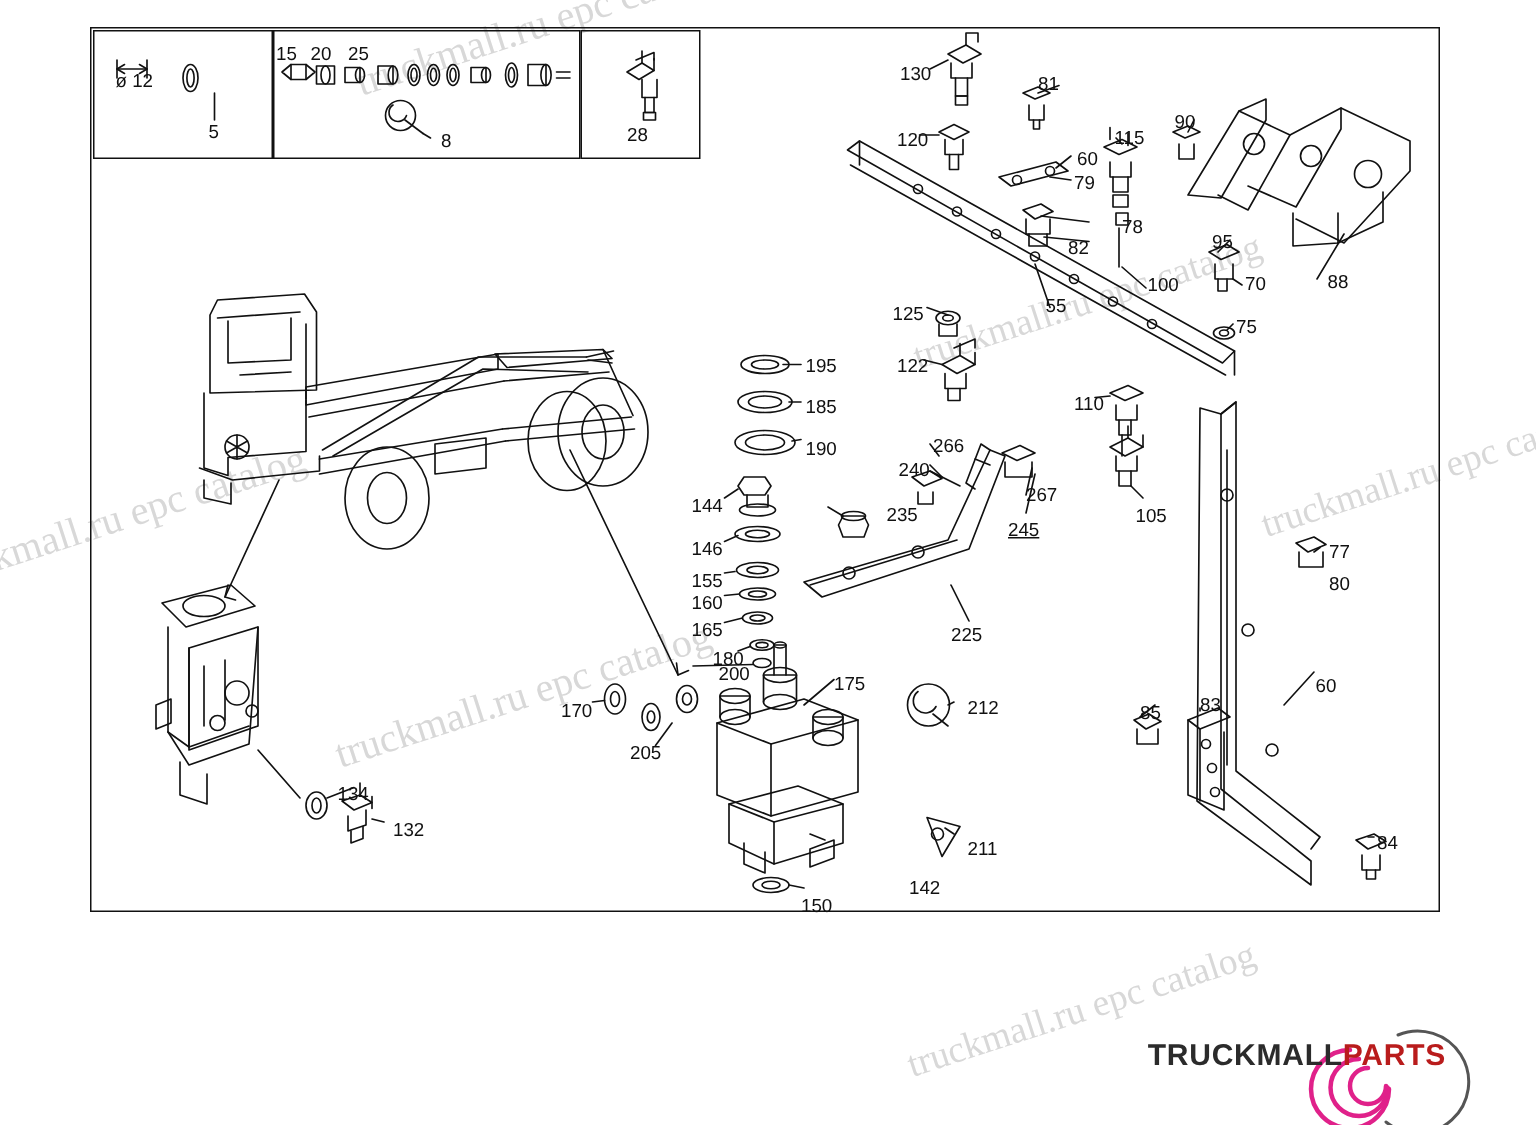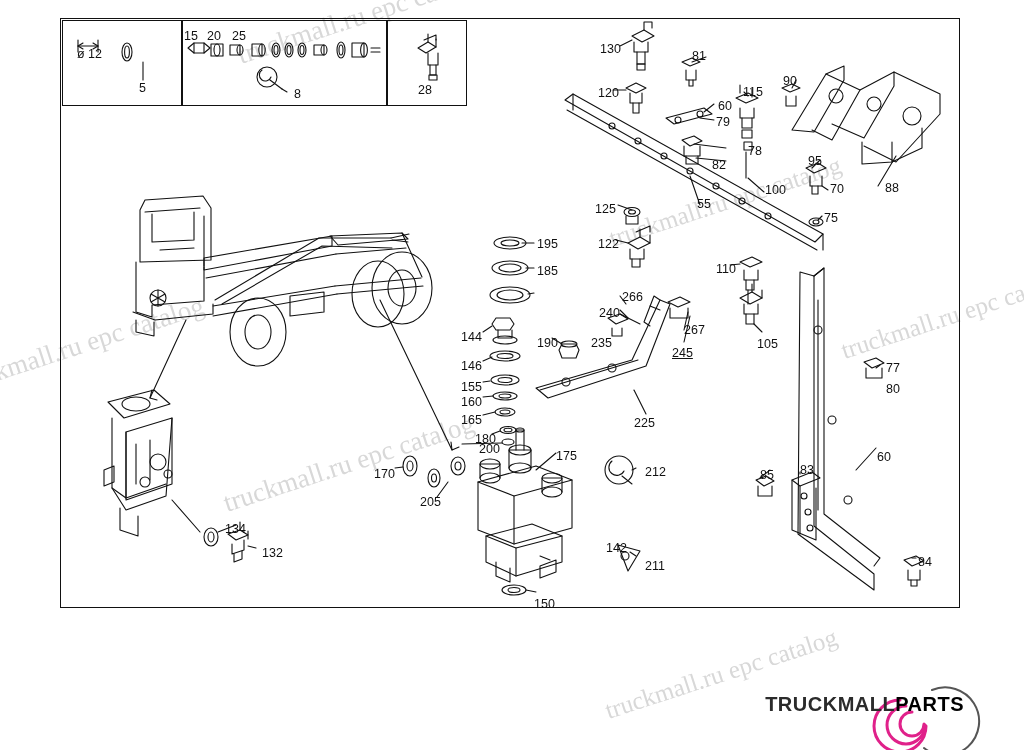--- a/index.html
+++ b/index.html
@@ -41,21 +41,21 @@
   svg.overlay {
     position:absolute; left:0; top:0; width:1024px; height:750px;
     pointer-events:none;
   }
   #brand-text {
     position:absolute; right:60px; bottom:34px;
     font-family:"Liberation Sans", sans-serif;
     font-size:20px; font-weight:bold; letter-spacing:.5px;
     color:#2b2b2b; white-space:nowrap;
   }
-  #brand-text .pink { color:#000000;margin-top:16px; }
+  #brand-text .pink { color:#b91c1c;margin-top:16px; }
 </style>
 </head>
 <body>
 
 <div id="watermark-layer">
     <div class="wm" style="left: 232px; top: 0px; transform: rotate(-18deg);">truckmall.ru epc catalog</div>
     <div class="wm s2" style="left: 604px; top: 188px; transform: rotate(-18deg);">truckmall.ru epc catalog</div>
     <div class="wm" style="left: -52px; top: 330px; transform: rotate(-18deg);">truckmall.ru epc catalog</div>
     <div class="wm s2" style="left: 836px; top: 300px; transform: rotate(-18deg);">truckmall.ru epc catalog</div>
     <div class="wm" style="left: 218px; top: 448px; transform: rotate(-18deg);">truckmall.ru epc catalog</div>
@@ -449,21 +449,21 @@
     <div class="lbl" style="left: 830px; top: 183px;">70</div>
     <div class="lbl" style="left: 885px; top: 182px;">88</div>
     <div class="lbl" style="left: 765px; top: 184px;">100</div>
     <div class="lbl" style="left: 595px; top: 203px;">125</div>
     <div class="lbl" style="left: 697px; top: 198px;">55</div>
     <div class="lbl" style="left: 824px; top: 212px;">75</div>
     <div class="lbl" style="left: 537px; top: 238px;">195</div>
     <div class="lbl" style="left: 598px; top: 238px;">122</div>
     <div class="lbl" style="left: 537px; top: 265px;">185</div>
     <div class="lbl" style="left: 716px; top: 263px;">110</div>
-    <div class="lbl" style="left: 537px; top: 293px; margin-top: 44px;">190</div>
+    <div class="lbl" style="left: 537px; top: 293px;">190</div>
     <div class="lbl" style="left: 622px; top: 291px;">266</div>
     <div class="lbl" style="left: 599px; top: 307px;">240</div>
     <div class="lbl" style="left: 757px; top: 338px;">105</div>
     <div class="lbl" style="left: 461px; top: 331px;">144</div>
     <div class="lbl" style="left: 560px; top: 337px; margin-left: 31px;">235</div>
     <div class="lbl" style="left: 684px; top: 324px;">267</div>
     <div class="lbl" style="left: 672px; top: 347px; text-decoration: underline;">245</div>
     <div class="lbl" style="left: 461px; top: 360px;">146</div>
     <div class="lbl" style="left: 886px; top: 362px;">77</div>
     <div class="lbl" style="left: 886px; top: 383px;">80</div>
@@ -475,21 +475,21 @@
     <div class="lbl" style="left: 447px; top: 443px; margin-left: 32px;">200</div>
     <div class="lbl" style="left: 556px; top: 450px;">175</div>
     <div class="lbl" style="left: 877px; top: 451px;">60</div>
     <div class="lbl" style="left: 374px; top: 468px;">170</div>
     <div class="lbl" style="left: 645px; top: 466px;">212</div>
     <div class="lbl" style="left: 760px; top: 469px;">85</div>
     <div class="lbl" style="left: 800px; top: 464px;">83</div>
     <div class="lbl" style="left: 420px; top: 496px;">205</div>
     <div class="lbl" style="left: 225px; top: 523px;">134</div>
     <div class="lbl" style="left: 262px; top: 547px;">132</div>
-    <div class="lbl" style="left: 558px; top: 542px; padding-left: 48px;">142</div>
+    <div class="lbl" style="left: 558px; top: 586px; padding-left: 48px;">142</div>
     <div class="lbl" style="left: 645px; top: 560px;">211</div>
     <div class="lbl" style="left: 918px; top: 556px;">84</div>
     <div class="lbl" style="left: 534px; top: 598px;">150</div>
   </div>
 
 <div id="brand-text">
   <span class="dark">TRUCKMALL</span><span class="pink">PARTS</span>
 </div>
 
 </body></html>

